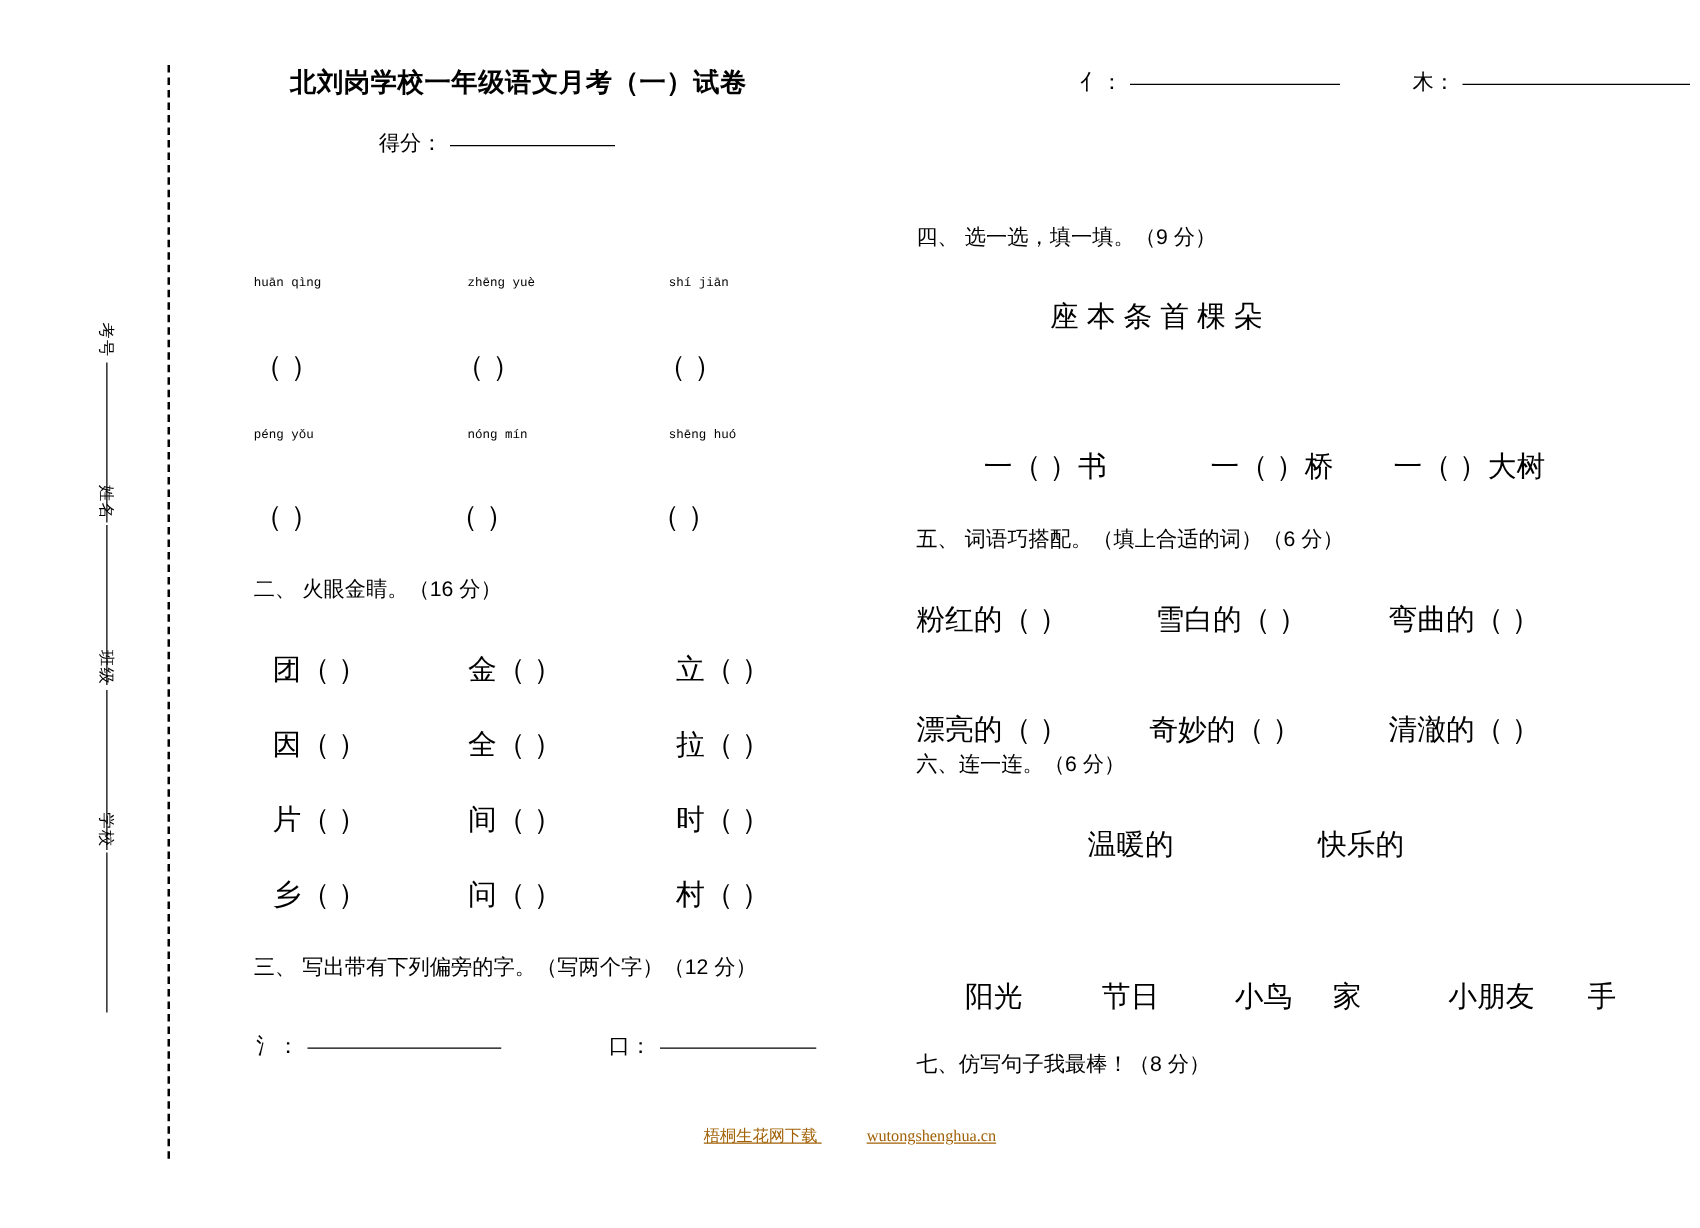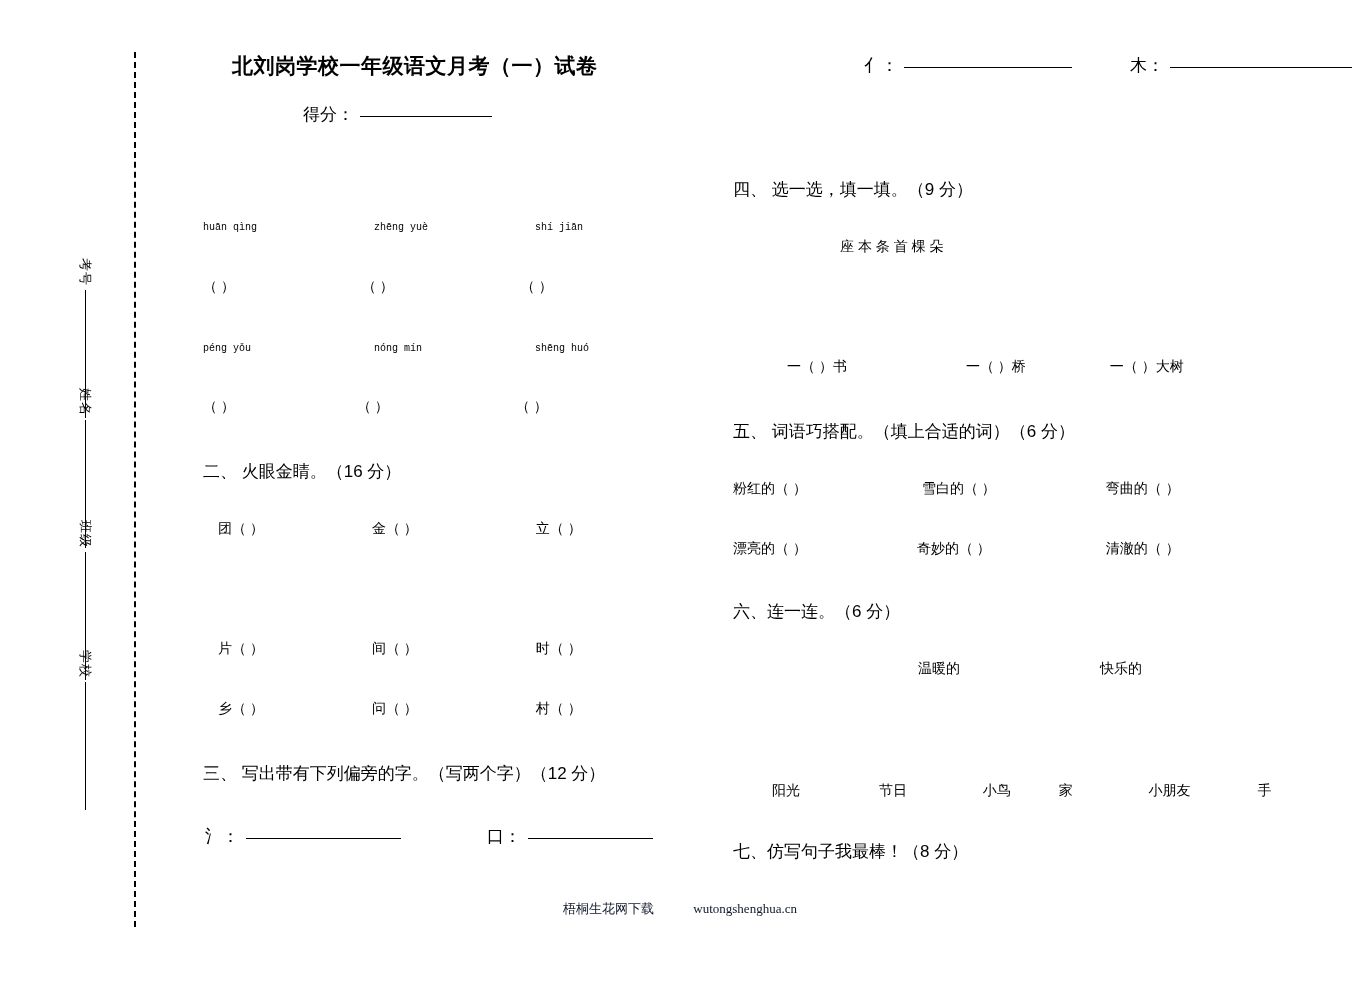--- a/index.html
+++ b/index.html
@@ -96,21 +96,21 @@
   #score-field .hdr-rule { width: 132px; }
 
   
   .q-head {
     position: absolute;
     font-size: 17px;
     white-space: nowrap;
   }
   .row {
     position: absolute;
-    font-size: 14px;
+    font-size: 23px;
     white-space: nowrap;
   }
   .pinyin-row {
     position: absolute;
     font-size: 10px;
     white-space: nowrap;
     font-family: Liberation Mono, monospace;
   }
   .cell {
     display: inline-block;
@@ -137,24 +137,25 @@
     top: -3px;
   }
 
   
   #footer {
     position: absolute;
     left: 0;
     top: 900px;
     width: 1360px;
     text-align: center;
-    color: #0f172a;
+    color: #a16207;
     font-family: "Liberation Serif", "DejaVu Serif", serif;
     font-size: 13px;
     white-space: nowrap;
+    text-decoration: underline;
   }
   #footer .wm-url { margin-left: 36px; }
 </style>
 </head>
 <body>
 
 <div id="page">
 
   <div id="dashed-line"></div>
 
@@ -216,20 +217,25 @@
     <span class="cell">（          ）</span>
   </div>
 
   <div class="q-head col1" style="top:460px;">二、 火眼金睛。（16 分）</div>
 
   <div class="row" style="left:218px; top:520px;">
     <span class="cell" style="width:150px;">团（      ）</span>
     <span class="cell" style="width:160px;">金（      ）</span>
     <span class="cell">立（      ）</span>
   </div>
+  <div class="row" style="left:218px; top:580px;">
+    <span class="cell" style="width:150px;">因（      ）</span>
+    <span class="cell" style="width:160px;">全（      ）</span>
+    <span class="cell">拉（      ）</span>
+  </div>
   <div class="row" style="left:218px; top:640px;">
     <span class="cell" style="width:150px;">片（      ）</span>
     <span class="cell" style="width:160px;">间（      ）</span>
     <span class="cell">时（      ）</span>
   </div>
   <div class="row" style="left:218px; top:700px;">
     <span class="cell" style="width:150px;">乡（      ）</span>
     <span class="cell" style="width:160px;">问（      ）</span>
     <span class="cell">村（      ）</span>
   </div>
@@ -257,28 +263,28 @@
 
   <div class="q-head col2" style="top:420px;">五、 词语巧搭配。（填上合适的词）（6 分）</div>
 
   <div class="row" style="left:733px; top:480px;">
     <span class="cell" style="width:185px;">粉红的（        ）</span>
     <span class="cell" style="width:180px;">雪白的（        ）</span>
     <span class="cell">弯曲的（        ）</span>
   </div>
   <div class="row" style="left:733px; top:540px;">
     <span class="cell" style="width:180px;">漂亮的（        ）</span>
-    <span class="cell" style="width:185px;">奇妙的（        ）</span>
+    <span class="cell" style="width:185px;margin-top:28px;">奇妙的（        ）</span>
     <span class="cell">清澈的（        ）</span>
   </div>
 
   <div class="q-head col2" style="top:600px;">六、连一连。（6 分）</div>
 
   <div class="row" style="left:870px; top:660px;">
-    <span class="cell" style="width:178px;margin-left:48px;">温暖的</span>
+    <span class="cell" style="width:178px;">温暖的</span>
     <span class="cell">快乐的</span>
   </div>
 
   <div class="row" style="left:772px; top:782px;">
     <span class="cell" style="width:103px;">阳光</span>
     <span class="cell" style="width:100px;">节日</span>
     <span class="cell" style="width:72px;">小鸟</span>
     <span class="cell" style="width:86px;">家</span>
     <span class="cell" style="width:105px;">小朋友</span>
     <span class="cell">手</span>

